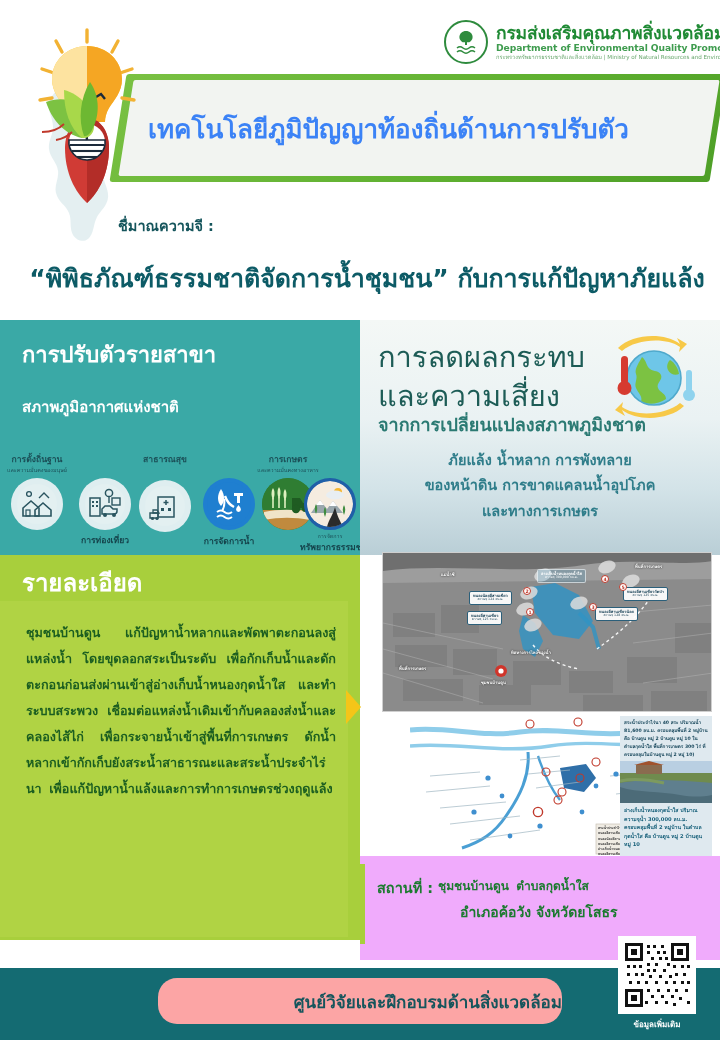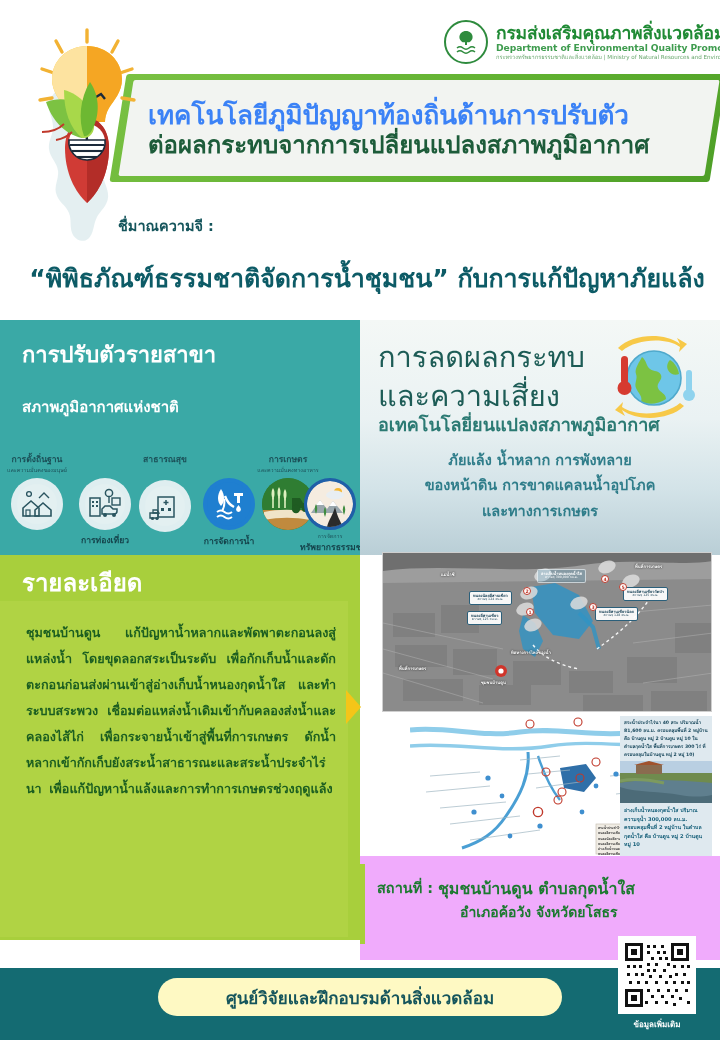--- a/index.html
+++ b/index.html
@@ -103,31 +103,31 @@
   .ann-plain { position:absolute; font-size:4.2px; font-weight:bold; color:#ffffff;
     text-shadow:0 0 2px #000; white-space:nowrap; }
   .num-badge { position:absolute; width:8px; height:8px; border-radius:50%; background:#fff;
     border:0.9px solid #c0392b; color:#c0392b; font-size:4.6px; font-weight:bold;
     display:flex; align-items:center; justify-content:center; }
 
   
   .loc-panel { position:absolute; left:360px; top:856px; width:360px; height:104px; background:#f0abfc; }
   .loc-bar { position:absolute; left:0px; top:8px; width:5px; height:80px; background:#a8cf3c; }
   .loc-label { position:absolute; left:17px; top:20px; font-size:14.5px; font-weight:bold; color:#1b7a2f; }
-  .loc-v1 { position:absolute; left:78px; top:20px; font-size:16px; font-weight:bold; color:#1b7a2f; }
+  .loc-v1 { position:absolute; left:78px; top:20px; font-size:12px; font-weight:bold; color:#1b7a2f;font-family:Liberation Mono, monospace; }
   .loc-v2 { position:absolute; left:100px; top:45px; font-size:14px; font-weight:bold; color:#1b7a2f; }
   .qr-box { position:absolute; left:618px; top:936px; width:78px; height:78px; background:#fff;
     padding:5px; }
   .qr-cap { position:absolute; left:618px; top:1018px; width:78px; text-align:center;
     font-size:8px; font-weight:bold; color:#ffffff; }
 
   
   .footer { position:absolute; left:0; top:968px; width:720px; height:72px; background:#146b72; }
-  .footer-pill { position:absolute; left:158px; top:978px; width:404px; height:38px;
-    background:#fef9c3; border-radius:19px; display:flex; align-items:center; justify-content:center; }
+  .footer-pill { position:absolute; left:158px; top:978px; width:404px; height:46px;
+    background:#fca5a5; border-radius:19px; display:flex; align-items:center; justify-content:flex-end; }
   .footer-pill span { font-size:17px; font-weight:bold; color:#15555c; }
 </style>
 </head>
 <body>
 
 <div class="poster">
 
   <div class="header">
     <div class="deqp-logo">
       <div class="deqp-mark">
@@ -164,21 +164,20 @@
       <rect x="682" y="28" width="30" height="77" fill="#a9d6dd"></rect>
       <rect x="572" y="0" width="2" height="10" fill="#a4d3da"></rect>
     </svg>
   </div>
 
   <div class="title-zone">
     <div class="title-green"></div>
     <div class="title-white"></div>
     <div class="title-text">
       <div class="title-l1">เทคโนโลยีภูมิปัญญาท้องถิ่นด้านการปรับตัว</div>
-      <div class="title-l2">ต่อผลกระทบจากการเปลี่ยนแปลงสภาพภูมิอากาศ</div>
     </div>
   </div>
 
   <svg class="thai-map-bg" width="150" height="200" viewBox="0 0 150 200">
     <path d="M62 8c6-4 14-2 16 4 3 9-2 16-1 24 1 7 8 10 10 17 2 8-3 14-2 22 1 9 9 13 11 22 2 8-2 15-1 23 1 9 6 14 5 23-1 8-7 12-11 19-4 8-3 17-9 22-5 4-12 1-15-4-4-7-1-15-4-22-3-8-11-11-13-20-2-8 3-14 2-22-1-9-8-13-9-22-1-8 4-14 4-22 0-9-5-14-4-23 1-8 7-12 11-19 4-7 4-17 10-22z" fill="#cfe3e6"></path>
   </svg>
 
   <div class="emblem">
     <svg width="150" height="185" viewBox="0 0 150 185">
       <g stroke="#f2b233" stroke-width="3.4" stroke-linecap="round">
@@ -346,21 +345,21 @@
       <div class="ic-cap2" style="margin-top:2px;">การจัดการ</div>
       <div class="ic-cap-w">ทรัพยากรธรรมชาติ</div>
     </div>
   </div>
 
   <div class="panel-right">
     <div class="pr-h1">
       <span>การลดผลกระทบ</span><br>
       <span>และความเสี่ยง</span>
     </div>
-    <div class="pr-h2">อเทคโนโลยี่ยนแปลงสภาพภูมิอากาศ</div>
+    <div class="pr-h2">จากการเปลี่ยนแปลงสภาพภูมิงชาต</div>
     <div class="pr-body">
       <span>ภัยแล้ง น้ำหลาก การพังทลาย</span><br>
       <span>ของหน้าดิน การขาดแคลนน้ำอุปโภค</span><br>
       <span>และทางการเกษตร</span>
     </div>
     <svg class="globe-ic" viewBox="0 0 108 92">
       <path d="M20 16c14-14 46-16 62-4l-3-6 10 6-8 8 1-5C68 5 38 7 24 19z" fill="#f7c948"></path>
       <path d="M86 74c-14 14-46 16-62 4l3 6-10-6 8-8-1 5c14 10 44 8 58-4z" fill="#f7c948"></path>
       <circle cx="56" cy="46" r="27" fill="#6ec6e8"></circle>
       <path d="M44 25c5 4 4 9 8 12s9 1 11 6-5 8-3 13 8 5 8 11c-7 5-17 6-25 3 2-6-3-9-5-14s2-9 0-14 4-13 6-17z" fill="#7cc242"></path>

